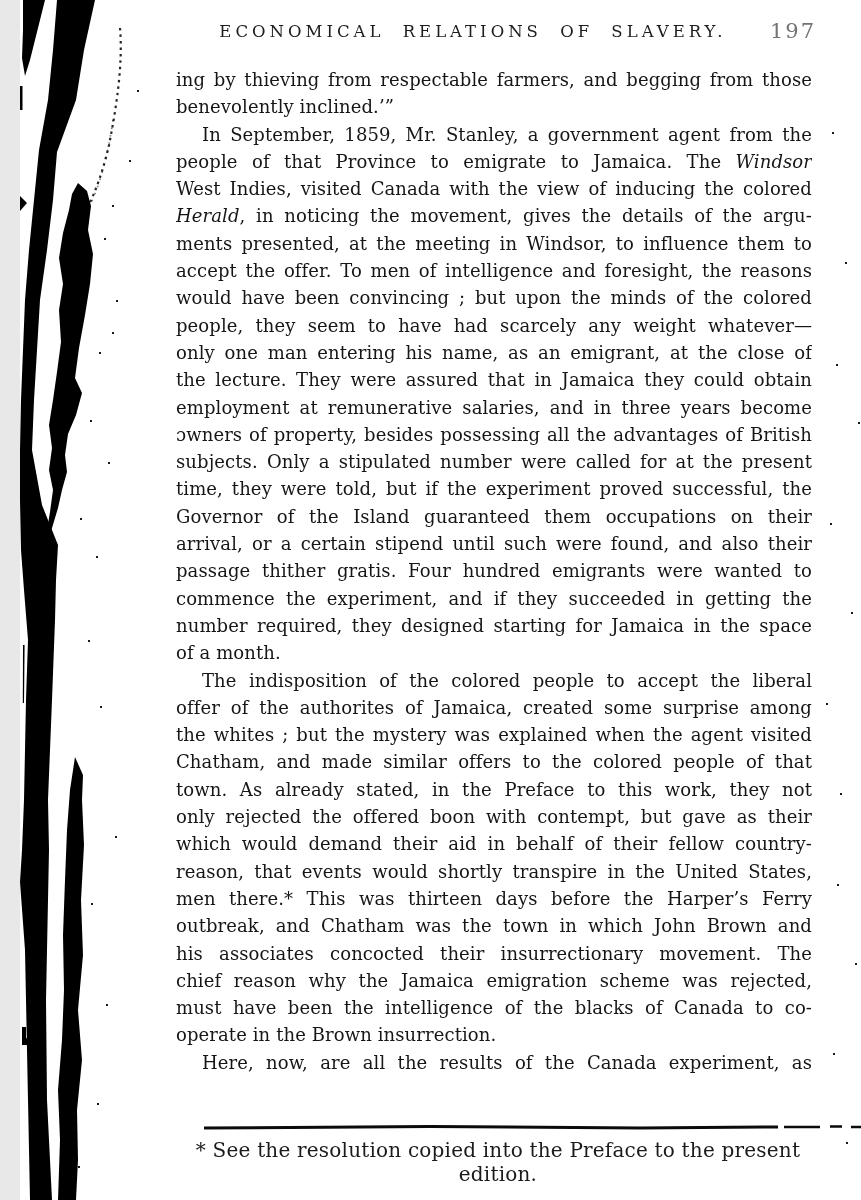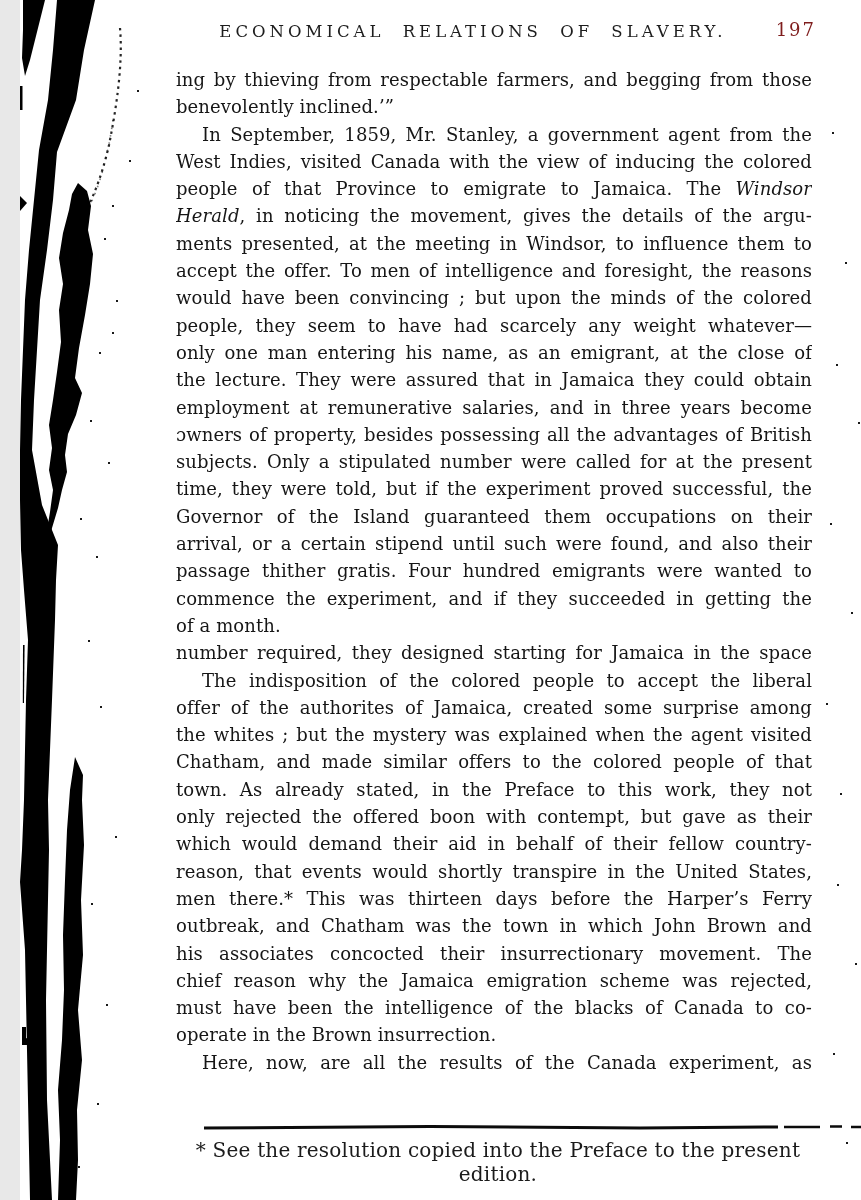--- a/index.html
+++ b/index.html
@@ -6,21 +6,21 @@
   .page{
     position:relative;width:861px;height:1200px;background:#ffffff;overflow:hidden;
     font-family:"DejaVu Serif","Liberation Serif",serif;color:#161616;margin-left:20px;
   }
   .ink-overlay{position:absolute;left:0;top:0;width:861px;height:1200px;pointer-events:none;}
   .header{position:absolute;left:160px;top:22px;width:636px;height:26px;}
   .title{
     text-align:center;font-size:16.5px;letter-spacing:4px;word-spacing:9px;
     color:#1d1d1d;padding-right:50px;white-space:nowrap;
   }
-  .pagenum{position:absolute;right:0px;top:-3px;font-size:18px;letter-spacing:2px;color:#7f1d1d;}
+  .pagenum{position:absolute;right:0px;top:-3px;font-size:21px;letter-spacing:2px;color:#737373;}
   .bodycol{position:absolute;left:156px;top:66px;width:636px;}
   .line{font-size:18px;line-height:27.3px;height:27.3px;letter-spacing:0.1px;overflow:hidden;}
   .line.j{text-align:justify;text-align-last:justify;}
   .line.ind{text-indent:26px;}
   .it{font-style:italic;}
   .footnote{
     position:absolute;left:160px;top:1138px;width:636px;text-align:center;
     font-size:20px;color:#1b1b1b;letter-spacing:0.2px;
   }
 </style>
@@ -75,39 +75,39 @@
     <div class="pagenum">197</div>
   </div>
 
   <div class="bodycol">
       <div>
         <div class="line j"><span>ing by thieving from respectable farmers, and begging from those</span></div>
         <div class="line"><span>benevolently inclined.’”</span></div>
       </div>
       <div>
         <div class="line j ind"><span>In September, 1859, Mr. Stanley, a government agent from the</span></div>
+        <div class="line j"><span>people of that Province to emigrate to Jamaica.  The </span><span class="it">Windsor</span></div>
         <div class="line j"><span>West Indies, visited Canada with the view of inducing the colored</span></div>
-        <div class="line j"><span>people of that Province to emigrate to Jamaica.  The </span><span class="it">Windsor</span></div>
         <div class="line j"><span class="it">Herald</span><span>, in noticing the movement, gives the details of the argu-</span></div>
         <div class="line j"><span>ments presented, at the meeting in Windsor, to influence them to</span></div>
         <div class="line j"><span>accept the offer.  To men of intelligence and foresight, the reasons</span></div>
         <div class="line j"><span>would have been convincing ; but upon the minds of the colored</span></div>
         <div class="line j"><span>people, they seem to have had scarcely any weight whatever—</span></div>
         <div class="line j"><span>only one man entering his name, as an emigrant, at the close of</span></div>
         <div class="line j"><span>the lecture.  They were assured that in Jamaica they could obtain</span></div>
         <div class="line j"><span>employment at remunerative salaries, and in three years become</span></div>
         <div class="line j"><span>ɔwners of property, besides possessing all the advantages of British</span></div>
         <div class="line j"><span>subjects.  Only a stipulated number were called for at the present</span></div>
         <div class="line j"><span>time, they were told, but if the experiment proved successful, the</span></div>
         <div class="line j"><span>Governor of the Island guaranteed them occupations on their</span></div>
         <div class="line j"><span>arrival, or a certain stipend until such were found, and also their</span></div>
         <div class="line j"><span>passage thither gratis.  Four hundred emigrants were wanted to</span></div>
         <div class="line j"><span>commence the experiment, and if they succeeded in getting the</span></div>
+        <div class="line j"><span>number required, they designed starting for Jamaica in the space</span></div>
         <div class="line"><span>of a month.</span></div>
-        <div class="line j"><span>number required, they designed starting for Jamaica in the space</span></div>
       </div>
       <div>
         <div class="line j ind"><span>The indisposition of the colored people to accept the liberal</span></div>
         <div class="line j"><span>offer of the authorites of Jamaica, created some surprise among</span></div>
         <div class="line j"><span>the whites ; but the mystery was explained when the agent visited</span></div>
         <div class="line j"><span>Chatham, and made similar offers to the colored people of that</span></div>
         <div class="line j"><span>town.  As already stated, in the Preface to this work, they not</span></div>
         <div class="line j"><span>only rejected the offered boon with contempt, but gave as their</span></div>
         <div class="line j"><span>which would demand their aid in behalf of their fellow country-</span></div>
         <div class="line j"><span>reason, that events would shortly transpire in the United States,</span></div>

